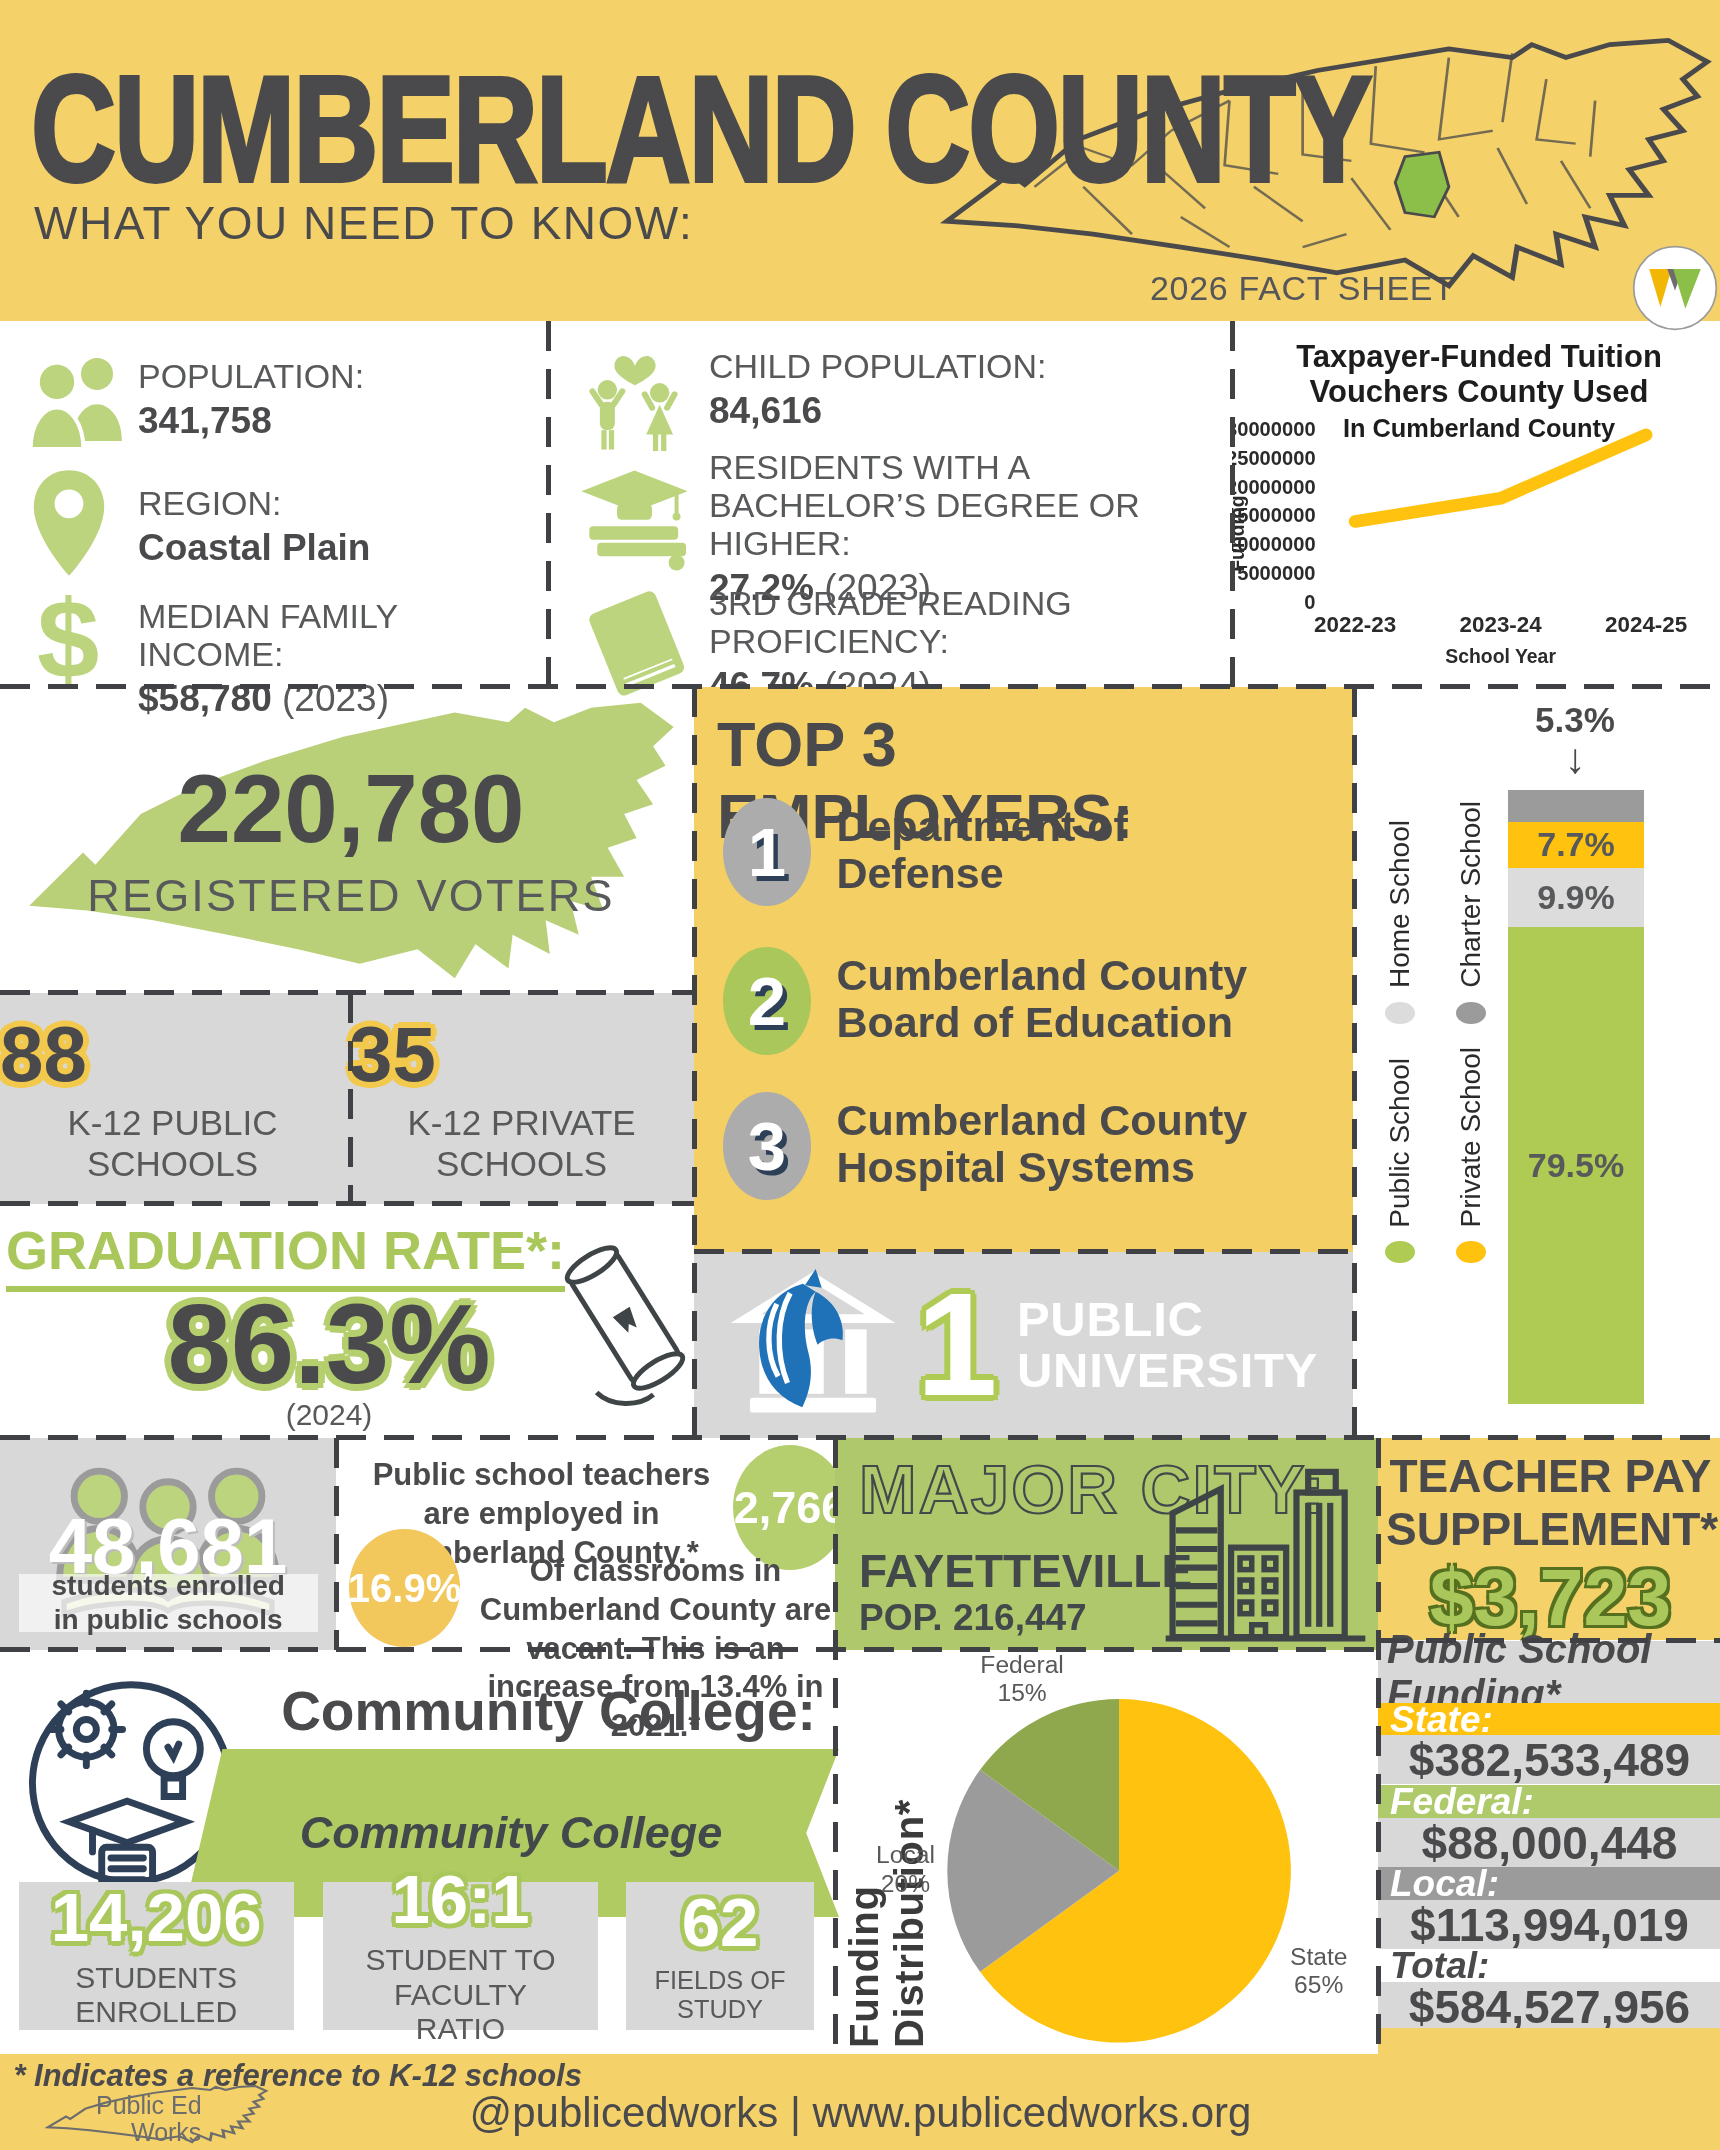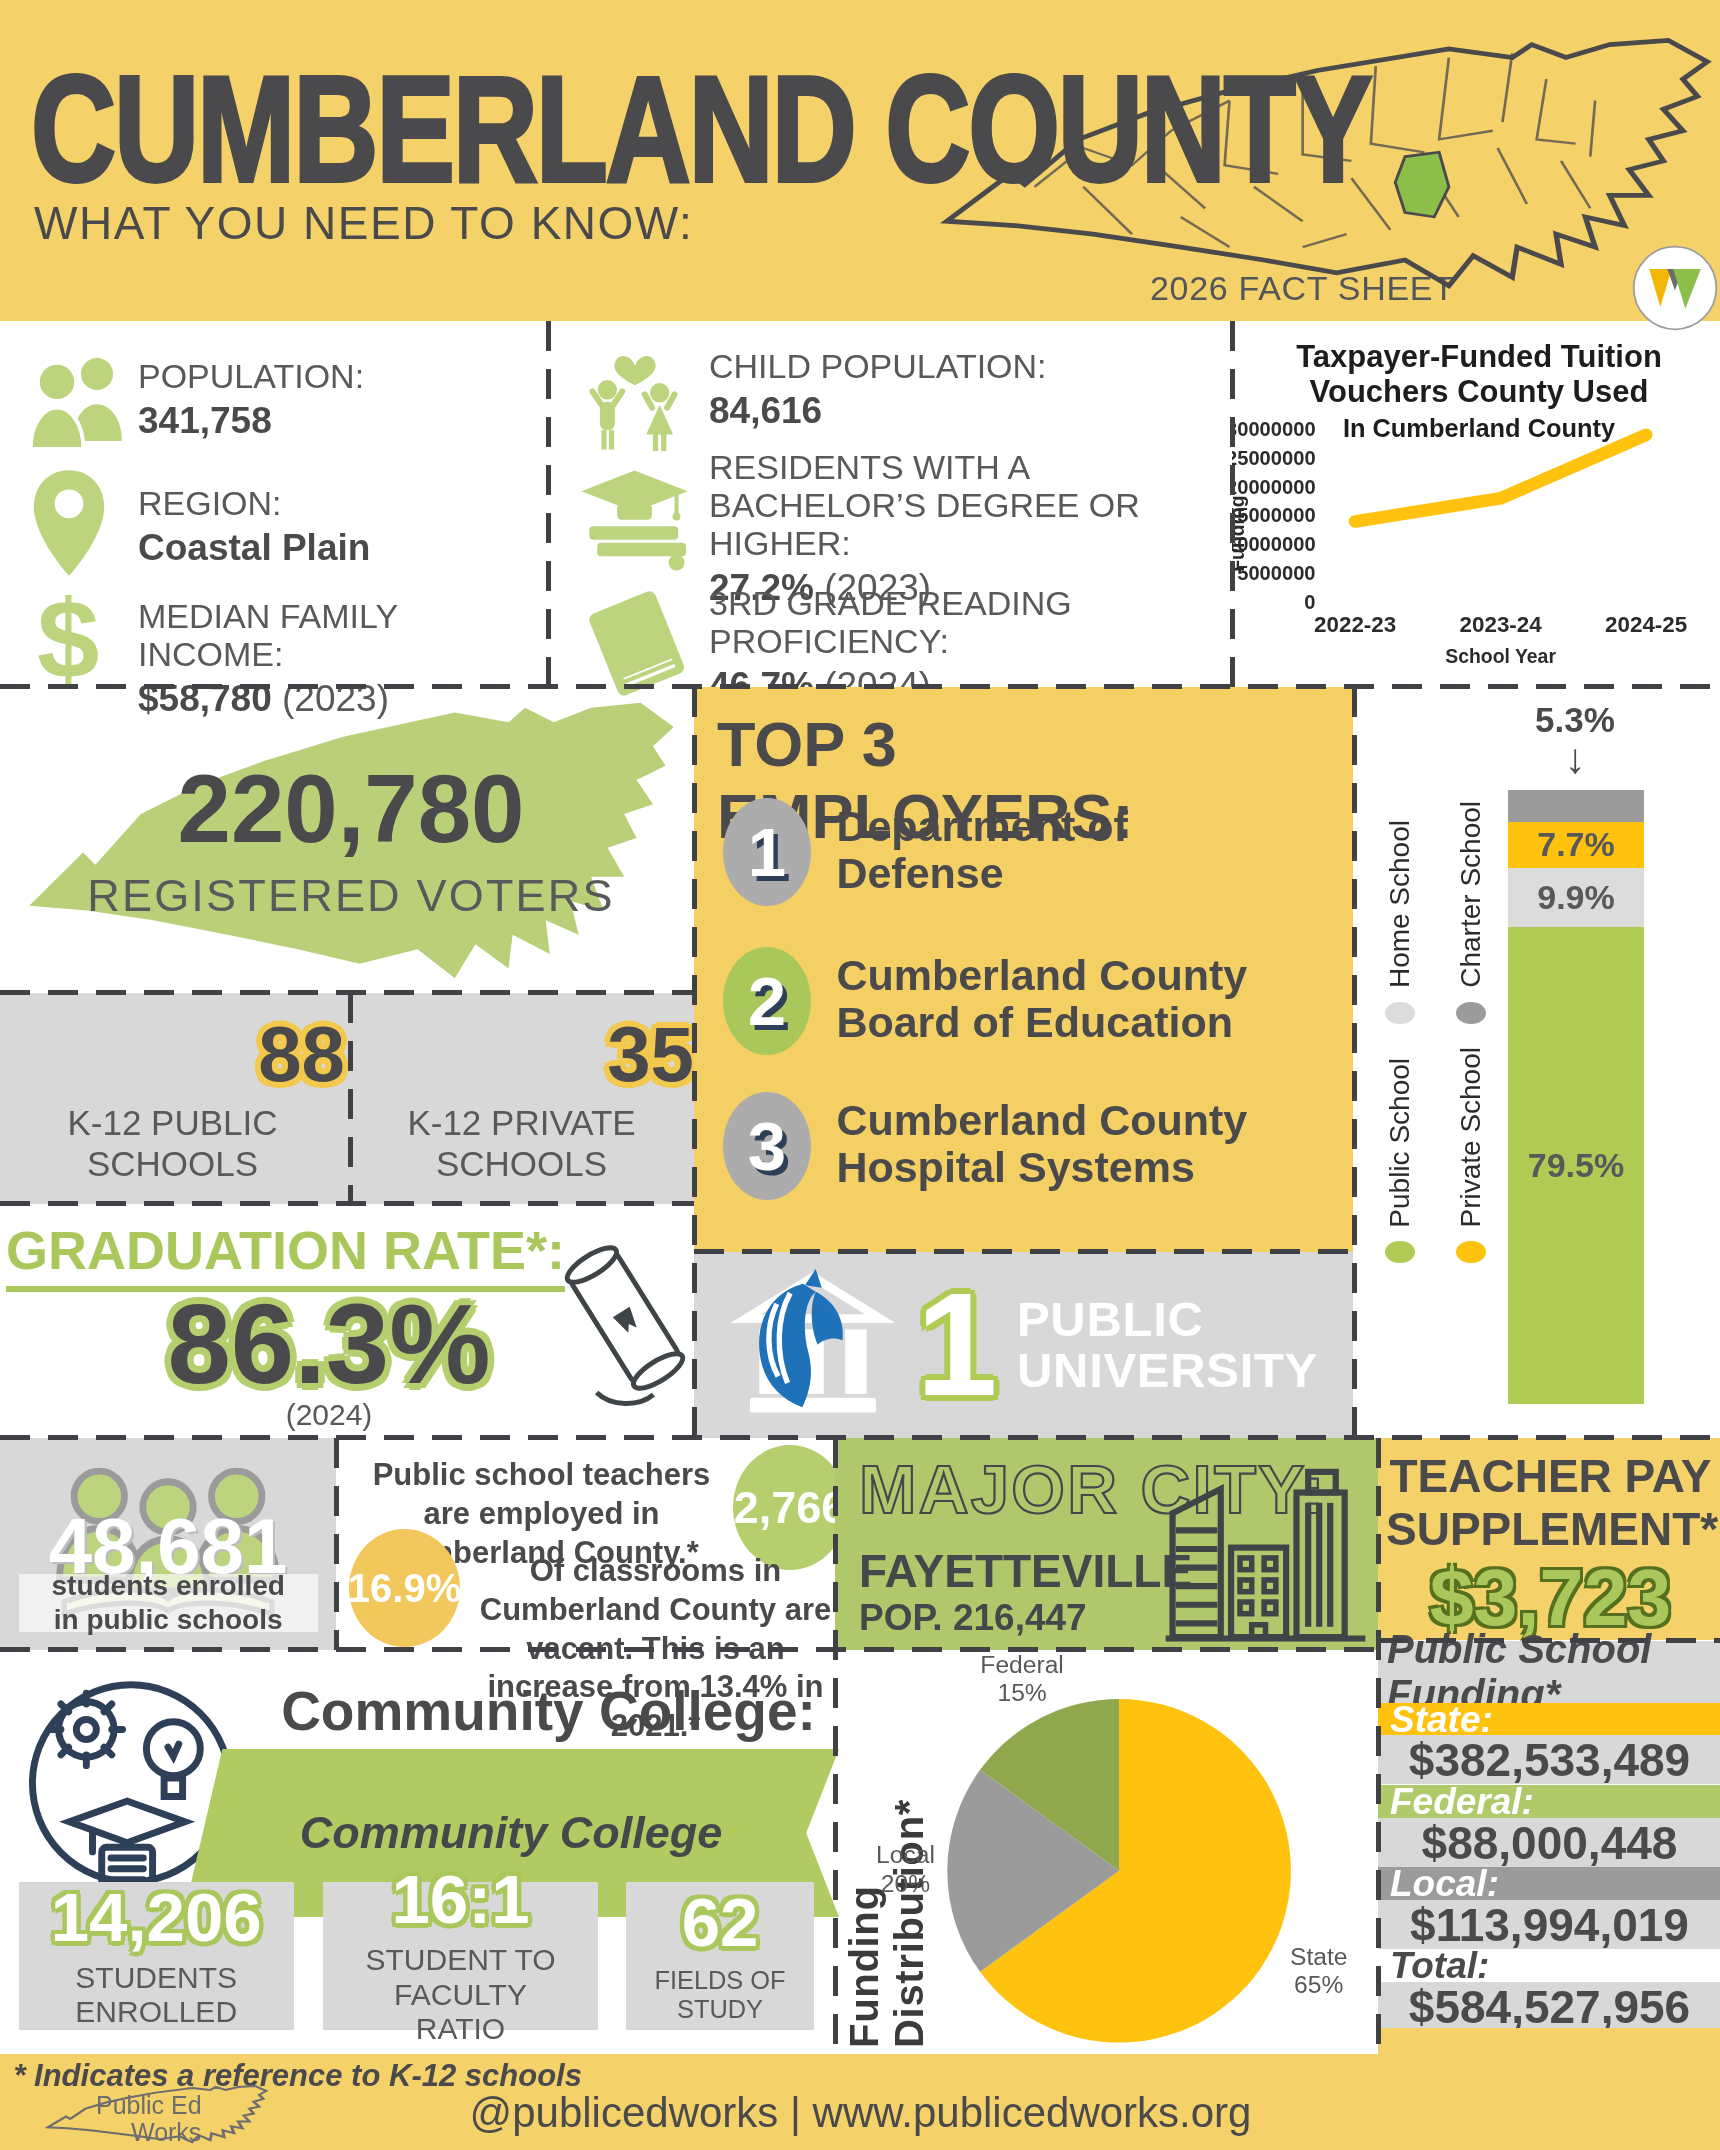--- a/index.html
+++ b/index.html
@@ -44,21 +44,21 @@
   
   .voters-map { position:absolute; left:21px; top:698px; width:661px; height:314px; }
   .voters-value { position:absolute; left:82px; top:754px; width:538px; text-align:center;
     font-size:96px; font-weight:700; color:#4A4A4C; }
   .voters-label { position:absolute; left:82px; top:870px; width:538px; text-align:center;
     font-size:45px; color:#58595B; letter-spacing:2.2px; }
 
   
   .schools-band { position:absolute; left:0; top:993px; width:694px; height:211px; background:#D8D8D8; }
   .school-cell { position:absolute; top:993px; height:211px; width:345px; }
-  .school-num { margin-top:16.4px; text-align:right; font-size:78px; font-weight:700; color:#4A4A4C;
+  .school-num { margin-top:16.4px; text-align:left; font-size:78px; font-weight:700; color:#4A4A4C;
     text-shadow:-4.5px -4.5px 0 #F2C94C, 4.5px -4.5px 0 #F2C94C, -4.5px 4.5px 0 #F2C94C, 4.5px 4.5px 0 #F2C94C,
                  0 -6px 0 #F2C94C, 0 6px 0 #F2C94C, -6px 0 0 #F2C94C, 6px 0 0 #F2C94C; }
   .school-label { text-align:center; font-size:35px; color:#58595B; line-height:1.15; margin-top:3px; }
 
   
   .grad-title { position:absolute; left:6px; top:1219px; font-size:54px; font-weight:700; color:#A9C75B;
     border-bottom:6.7px solid #A9C75B; padding-bottom:4.5px; }
   .grad-value { position:absolute; left:105px; top:1278px; width:448px; text-align:center;
     font-size:114px; font-weight:700; color:#4A4A4C;
     text-shadow:-5.2px -5.2px 0 #B5CE6E, 5.2px -5.2px 0 #B5CE6E, -5.2px 5.2px 0 #B5CE6E, 5.2px 5.2px 0 #B5CE6E,

